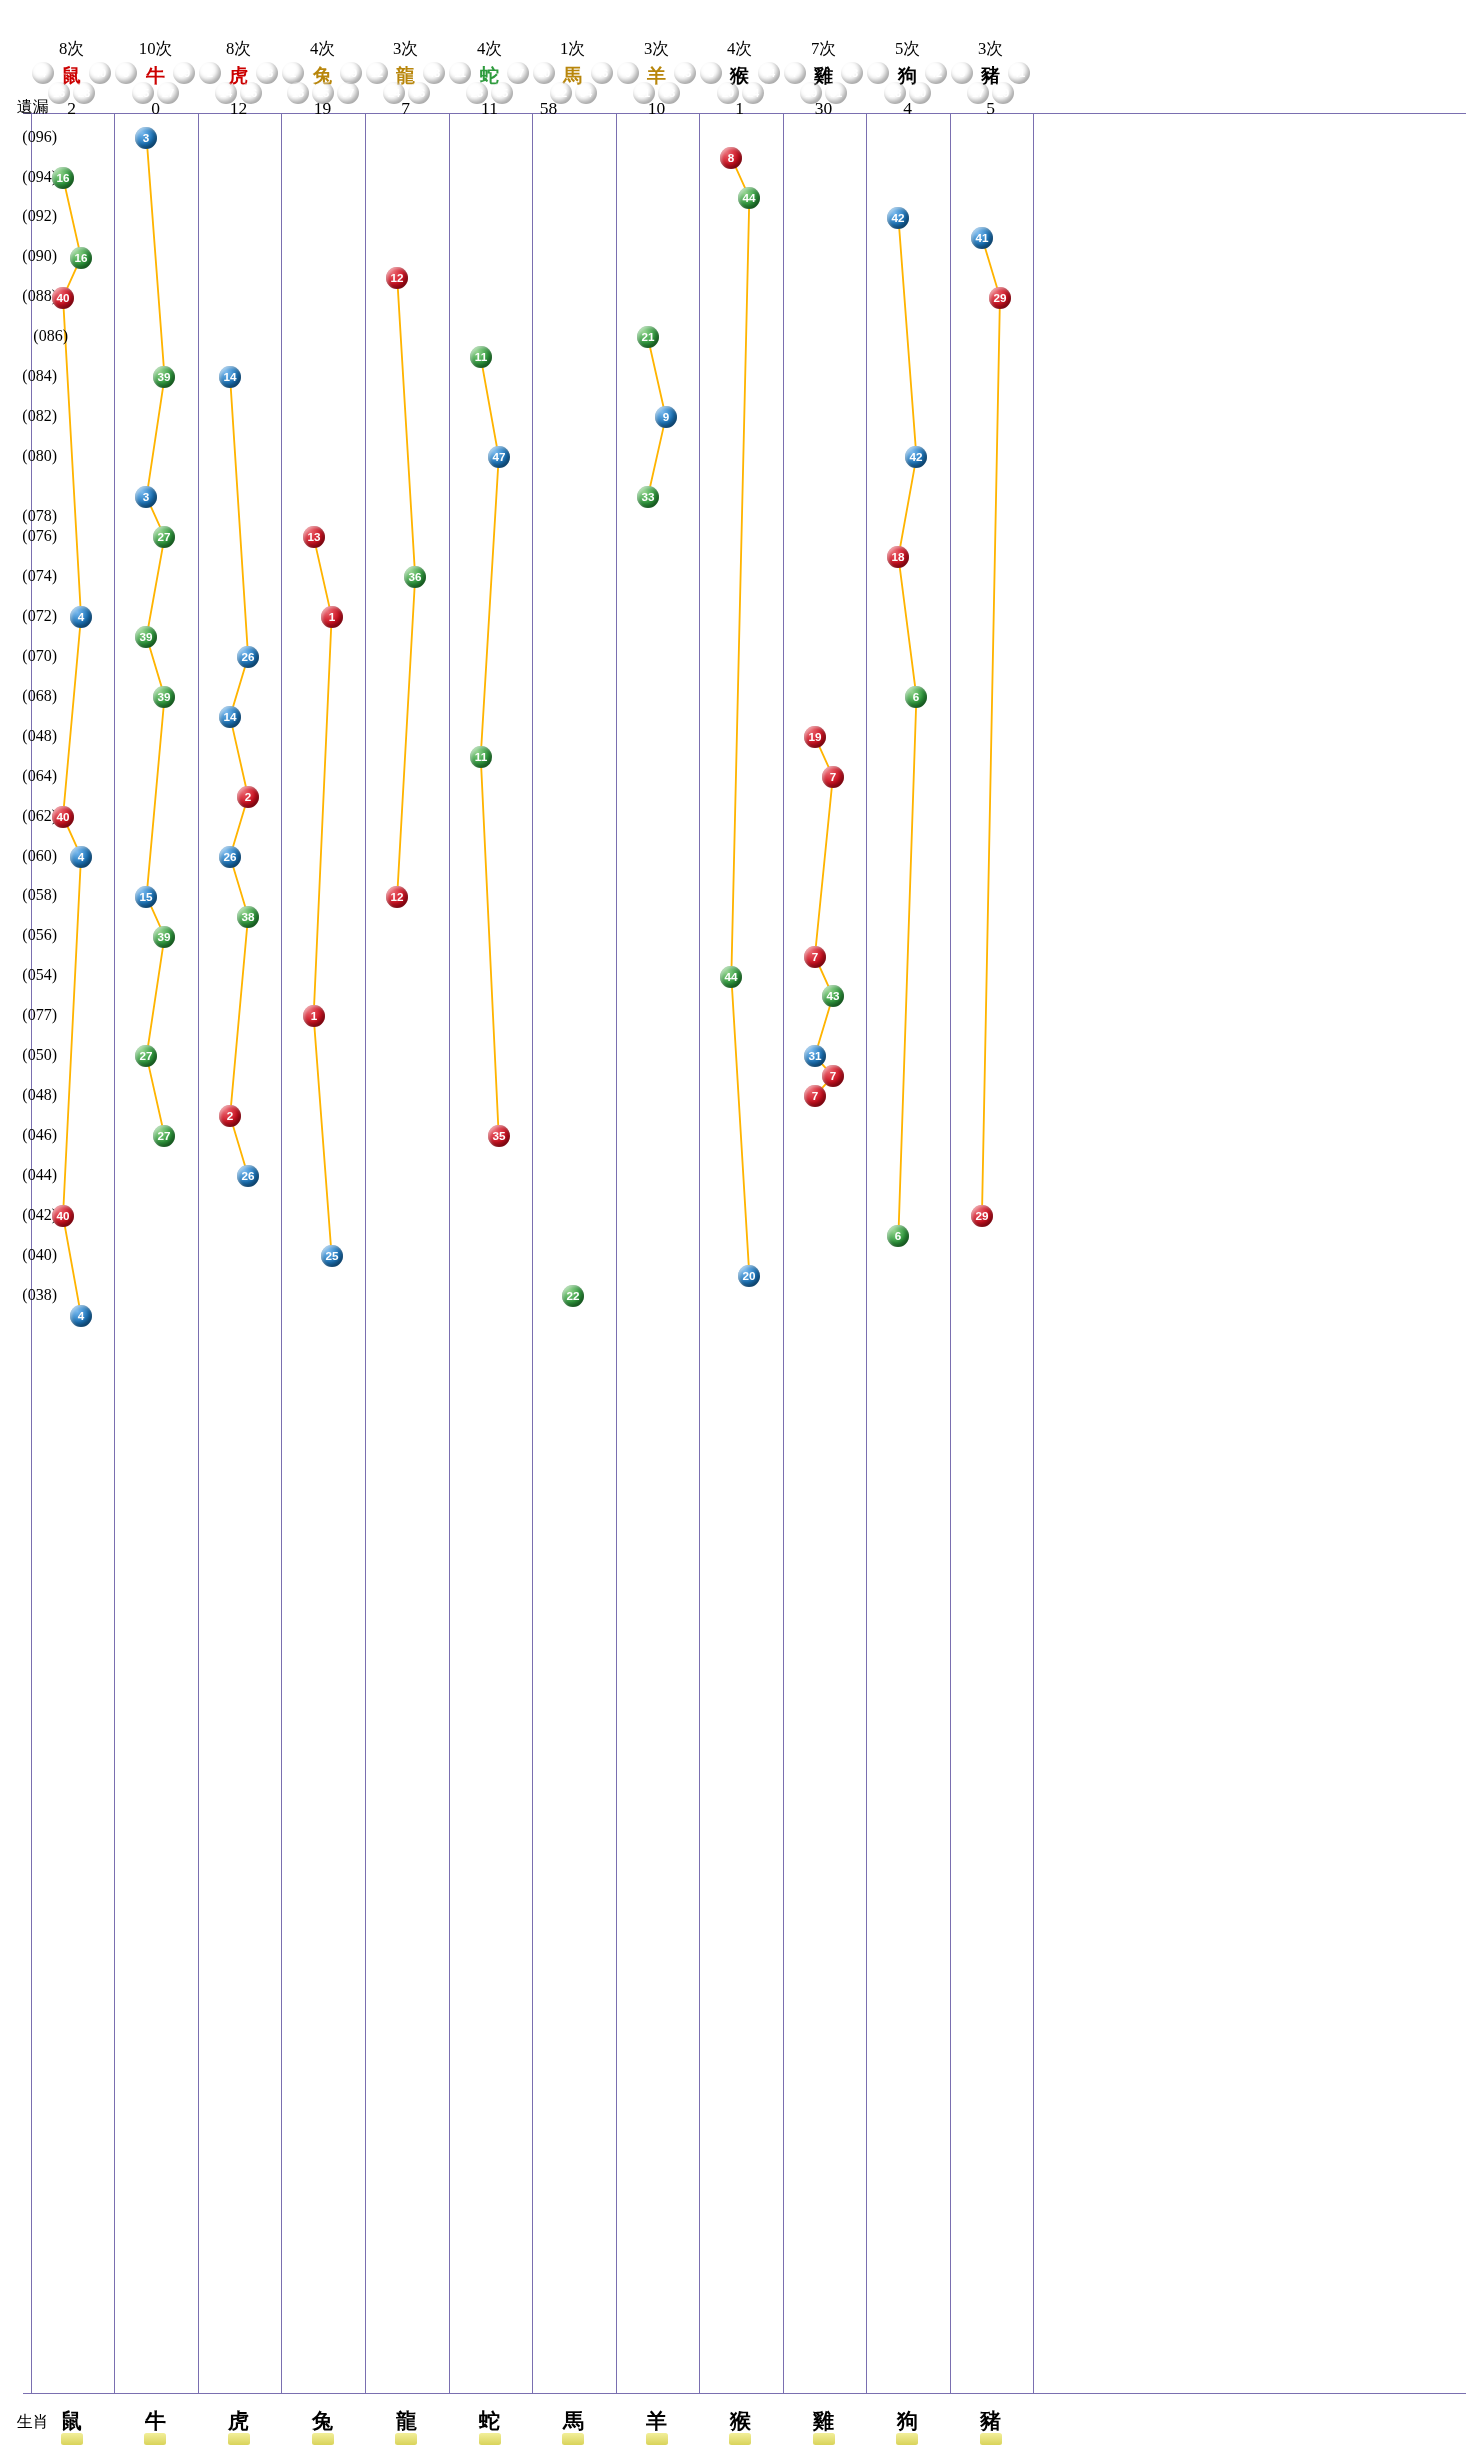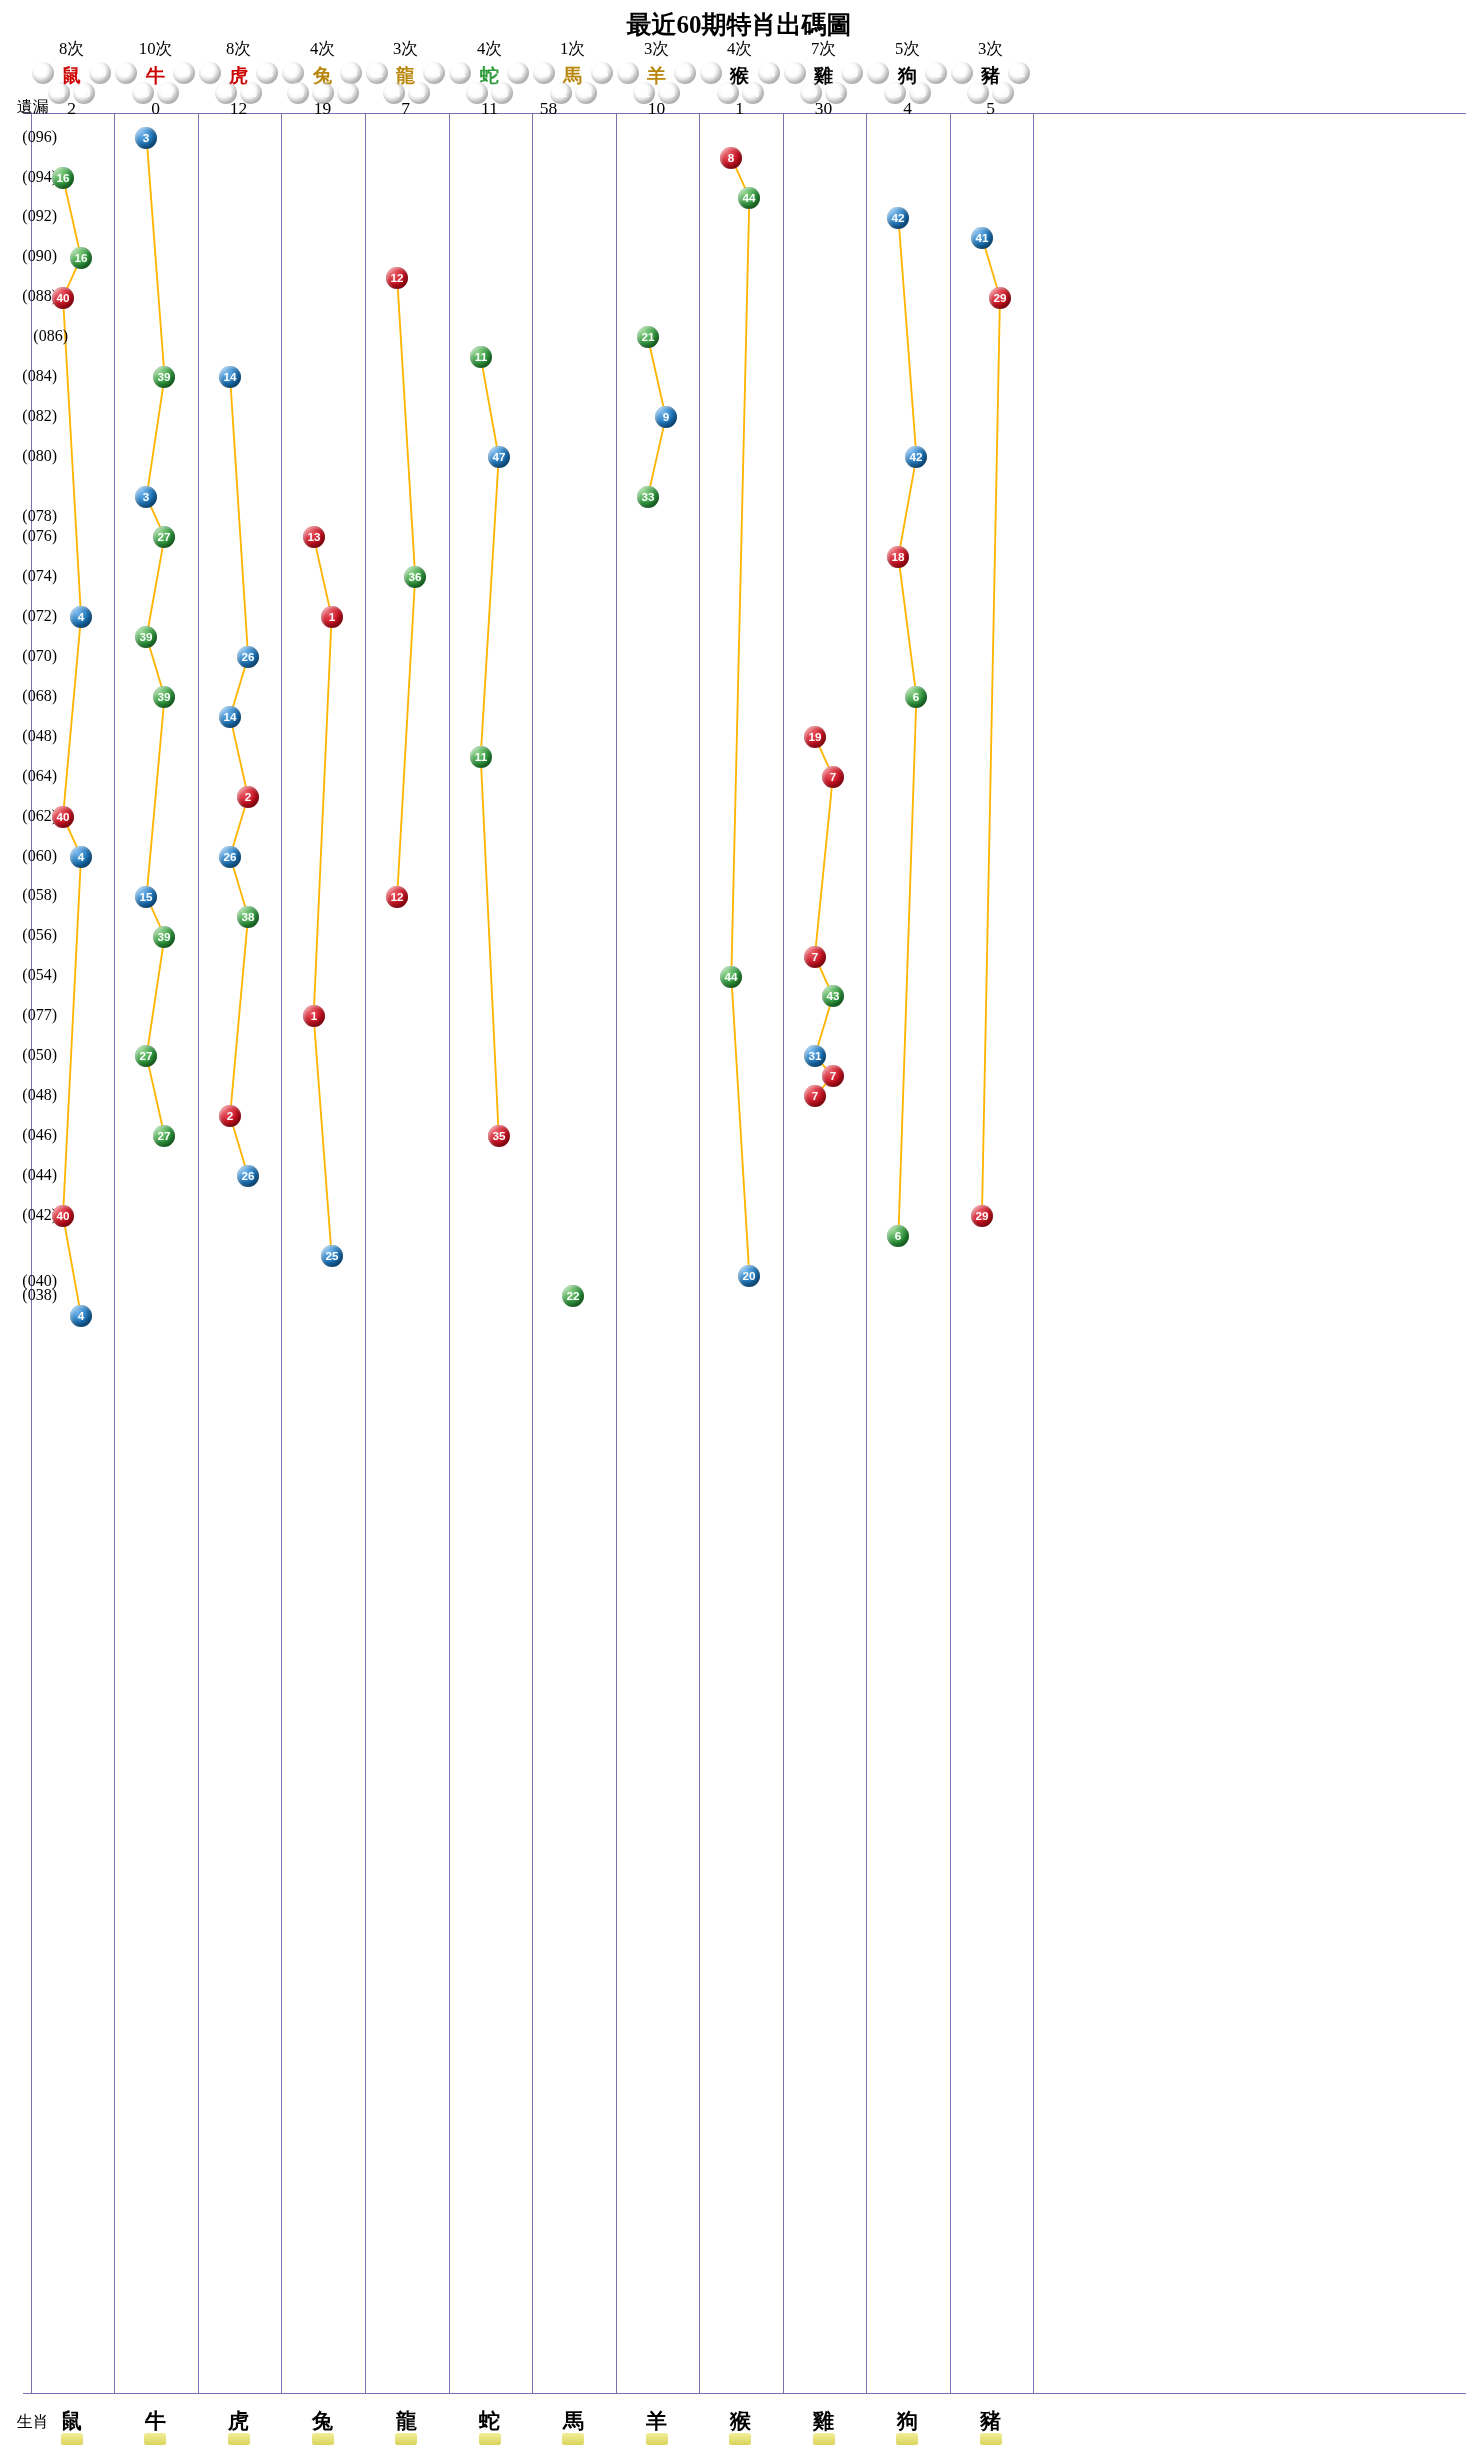--- a/index.html
+++ b/index.html
@@ -50,21 +50,20 @@
     background:linear-gradient(#f2ef9a,#d9d35a);
   }
   .vline{position:absolute;width:0.8px;background:#7a6fb0;}
   .hr{position:absolute;height:0.8px;background:#7a6fb0;}
   svg.links{position:absolute;left:0;top:0;width:1478px;height:2462px;pointer-events:none;}
 </style>
 </head>
 <body>
 
 <div id="chart-root">
-  <div class="title">最近60期特肖出碼圖</div>
   <svg class="links" id="link-layer" viewBox="0 0 1772 2953" width="1478" height="2462">
       <polyline points="75.2,212.9 96.8,308.7 75.2,356.6 96.8,739.8 75.2,979.3 96.8,1027.1999999999998 75.2,1458.3 96.8,1578.05" fill="none" stroke="#ffb400" stroke-width="2.2"></polyline>
       <polyline points="175.39999999999998,165 197,452.4 175.39999999999998,596.0999999999999 197,644 175.39999999999998,763.75 197,835.6 175.39999999999998,1075.1 197,1123 175.39999999999998,1266.7 197,1362.5" fill="none" stroke="#ffb400" stroke-width="2.2"></polyline>
       <polyline points="275.59999999999997,452.4 297.2,787.6999999999999 275.59999999999997,859.55 297.2,955.35 275.59999999999997,1027.1999999999998 297.2,1099.05 275.59999999999997,1338.55 297.2,1410.3999999999999" fill="none" stroke="#ffb400" stroke-width="2.2"></polyline>
       <polyline points="375.8,644 397.40000000000003,739.8 375.8,1218.8 397.40000000000003,1506.2" fill="none" stroke="#ffb400" stroke-width="2.2"></polyline>
       <polyline points="476,332.65 497.6,691.9 476,1075.1" fill="none" stroke="#ffb400" stroke-width="2.2"></polyline>
       <polyline points="576.2,428.45 597.8,548.2 576.2,907.4499999999999 597.8,1362.5" fill="none" stroke="#ffb400" stroke-width="2.2"></polyline>
       <polyline points="776.6,404.5 798.1999999999999,500.3 776.6,596.0999999999999" fill="none" stroke="#ffb400" stroke-width="2.2"></polyline>
       <polyline points="876.8000000000001,188.95 898.4,236.85 876.8000000000001,1170.9 898.4,1530.1499999999999" fill="none" stroke="#ffb400" stroke-width="2.2"></polyline>
       <polyline points="977.0000000000001,883.5 998.6,931.4 977.0000000000001,1146.9499999999998 998.6,1194.85 977.0000000000001,1266.7 998.6,1290.6499999999999 977.0000000000001,1314.6" fill="none" stroke="#ffb400" stroke-width="2.2"></polyline>
@@ -110,21 +109,21 @@
       <div class="rowlabel" style="left: 0px; top: 847px; width: 57px;">(060)</div>
       <div class="rowlabel" style="left: 0px; top: 886px; width: 57px;">(058)</div>
       <div class="rowlabel" style="left: 0px; top: 926px; width: 57px;">(056)</div>
       <div class="rowlabel" style="left: 0px; top: 966px; width: 57px;">(054)</div>
       <div class="rowlabel" style="left: 0px; top: 1006px; width: 57px;">(077)</div>
       <div class="rowlabel" style="left: 0px; top: 1046px; width: 57px;">(050)</div>
       <div class="rowlabel" style="left: 0px; top: 1086px; width: 57px;">(048)</div>
       <div class="rowlabel" style="left: 0px; top: 1126px; width: 57px;">(046)</div>
       <div class="rowlabel" style="left: 0px; top: 1166px; width: 57px;">(044)</div>
       <div class="rowlabel" style="left: 0px; top: 1206px; width: 57px;">(042)</div>
-      <div class="rowlabel" style="left: 0px; top: 1272px; width: 57px;">(040)</div>
+      <div class="rowlabel" style="left: 0px; top: 1246px; width: 57px;">(040)</div>
       <div class="rowlabel" style="left: 0px; top: 1286px; width: 57px;">(038)</div>
       <div class="col-head count-label" style="left: 30px; top: 37px; width: 83px;">8次</div>
       <div class="hdr-ball b" style="left: 32px; top: 62px;">4</div>
       <div class="hdr-zodiac" style="left: 60px; top: 63px; width: 23px; color: rgb(204, 0, 0);">鼠</div>
       <div class="hdr-ball r" style="left: 89px; top: 62px;">40</div>
       <div class="hdr-ball g" style="left: 48px; top: 82px;">16</div>
       <div class="hdr-ball g" style="left: 73px; top: 82px;">28</div>
       <div class="col-head miss-label" style="left: 30px; top: 98px; width: 83px;">2</div>
       <div class="foot-zodiac" style="left: 38px; top: 2407px; width: 67px;">鼠</div>
       <div class="foot-chip" style="left: 61px; top: 2433px;"></div>

